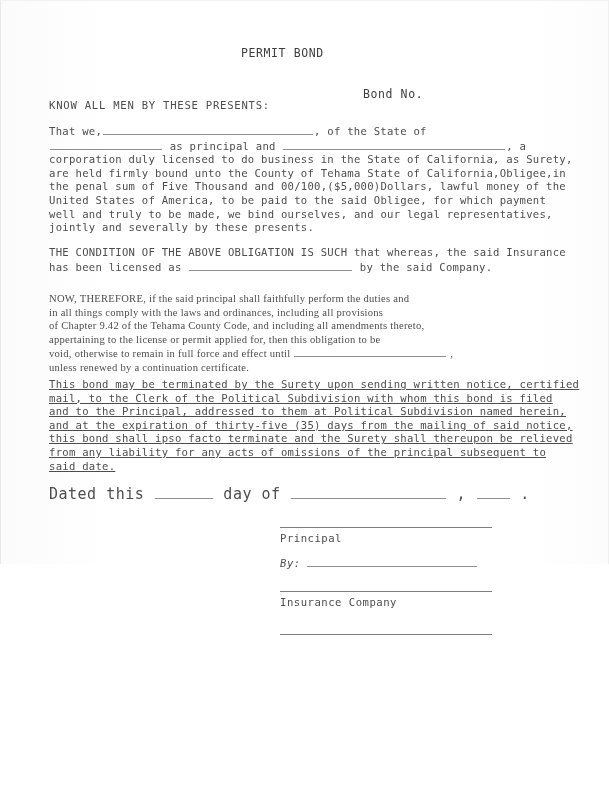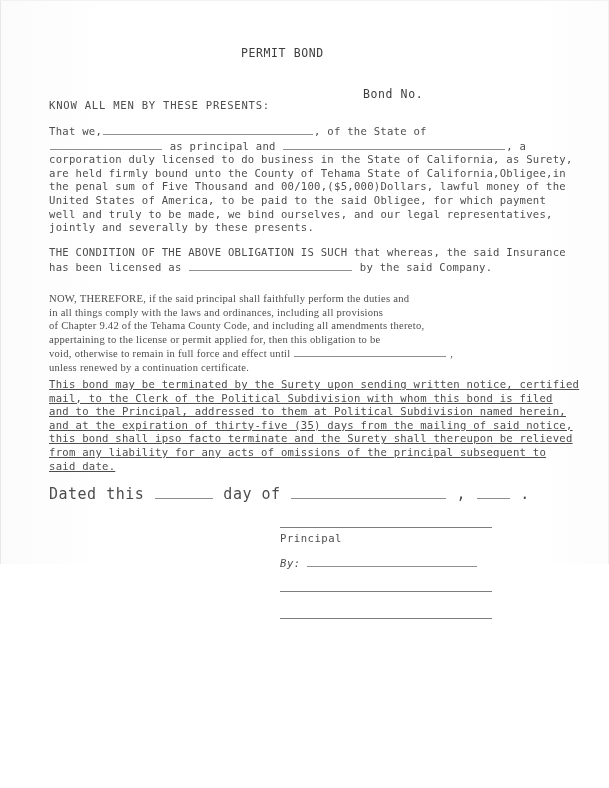--- a/index.html
+++ b/index.html
@@ -172,20 +172,21 @@
 
     <div class="sig-block">
       <div class="sig-rule"></div>
       <div class="sig-label">Principal</div>
 
       <div class="sig-by"><span>By:</span><span class="blk"></span></div>
 
       <div class="gap-a"></div>
 
       <div class="sig-rule"></div>
+      <div class="sig-label">Insurance Company</div>
 
       <div class="gap-b"></div>
 
       <div class="sig-rule"></div>
     </div>
 
   </div>
 </div>
 
 </body></html>

